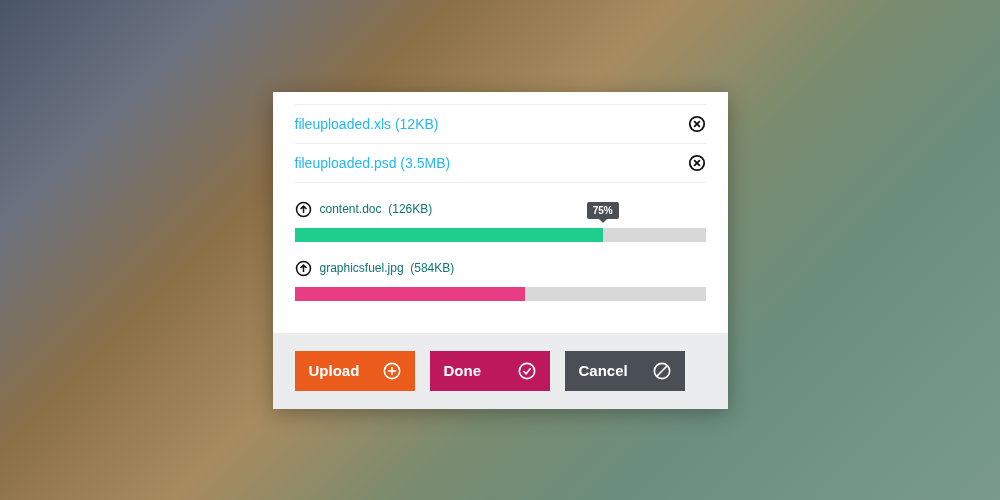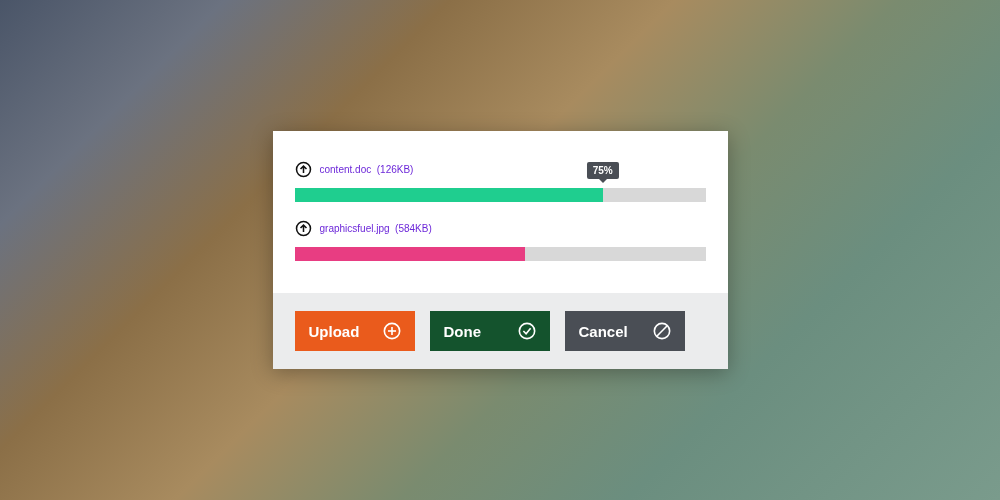--- a/index.html
+++ b/index.html
@@ -76,22 +76,22 @@
       display: flex;
       align-items: center;
       gap: 8px;
       margin-bottom: 10px;
     }
     .up-icon {
       width: 17px;
       height: 17px;
     }
     .uploading-name {
-      font-size: 10px;
-      color: #6d28d9;
+      font-size: 12px;
+      color: #0f766e;
     }
     .progress-wrap {
       position: relative;
     }
     .progress-bar {
       width: 100%;
       height: 14px;
       background: #d8d8d8;
       position: relative;
     }
@@ -133,33 +133,51 @@
       font-size: 15px;
       font-weight: bold;
       border: none;
       display: flex;
       align-items: center;
       cursor: pointer;
       min-width: 120px;
       justify-content: space-between;
     }
     .btn-orange { background: #ea5b1c; }
-    .btn-blue { background: #14532d; }
+    .btn-blue { background: #be185d; }
     .btn-gray { background: #4a4e55; }
     .btn-icon {
       width: 18px;
       height: 18px;
     }
   </style>
 </head>
 <body>
 
 <div class="modal">
 
   <div class="body">
+    <div id="completed-list">
+        <div class="completed-file">
+    <span class="file-link">fileuploaded.xls (12KB)</span>
+    <span class="remove-btn"><svg viewBox="0 0 20 20" width="18" height="18">
+  <circle cx="10" cy="10" r="8" fill="none" stroke="#111" stroke-width="2"></circle>
+  <line x1="6.8" y1="6.8" x2="13.2" y2="13.2" stroke="#111" stroke-width="2"></line>
+  <line x1="13.2" y1="6.8" x2="6.8" y2="13.2" stroke="#111" stroke-width="2"></line>
+</svg></span>
+  </div>
+        <div class="completed-file">
+    <span class="file-link">fileuploaded.psd (3.5MB)</span>
+    <span class="remove-btn"><svg viewBox="0 0 20 20" width="18" height="18">
+  <circle cx="10" cy="10" r="8" fill="none" stroke="#111" stroke-width="2"></circle>
+  <line x1="6.8" y1="6.8" x2="13.2" y2="13.2" stroke="#111" stroke-width="2"></line>
+  <line x1="13.2" y1="6.8" x2="6.8" y2="13.2" stroke="#111" stroke-width="2"></line>
+</svg></span>
+  </div>
+      </div>
     <div class="uploading-section" id="uploading-list">
         <div class="uploading-file">
     <div class="uploading-row">
       <span class="up-icon"><svg viewBox="0 0 20 20" width="17" height="17">
   <circle cx="10" cy="10" r="8.2" fill="none" stroke="#111" stroke-width="1.8"></circle>
   <path d="M10 14 L10 6 M6.5 9.5 L10 6 L13.5 9.5" fill="none" stroke="#111" stroke-width="1.8"></path>
 </svg></span>
       <span class="uploading-name">content.doc&nbsp; (126KB)</span>
     </div>
     <div class="progress-wrap">

